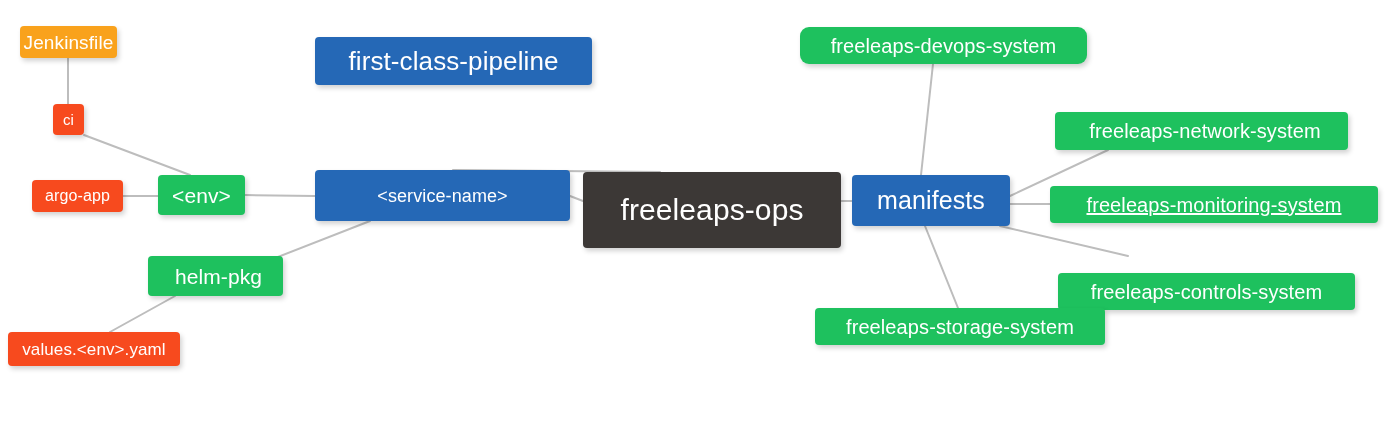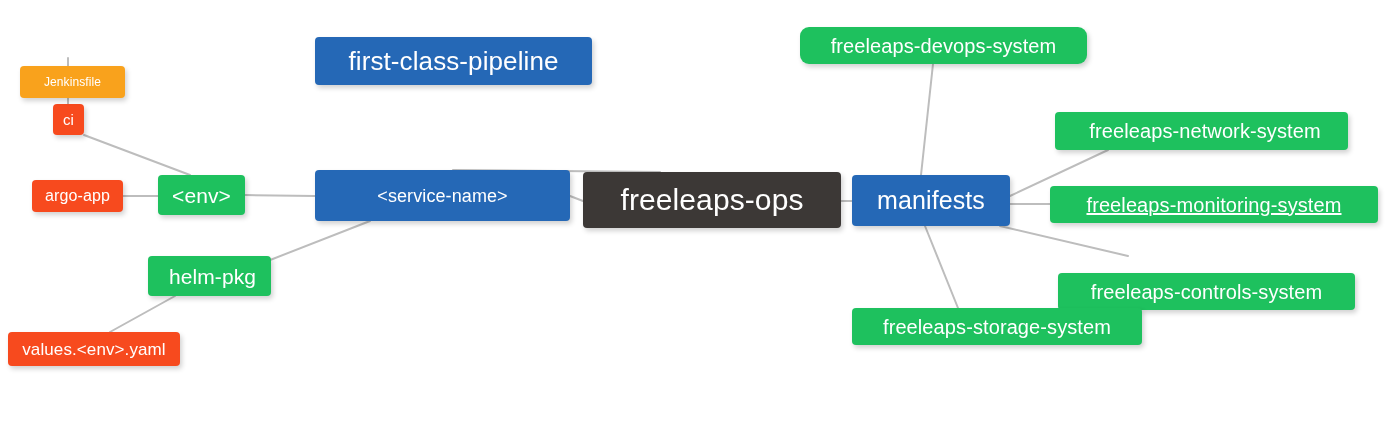--- a/index.html
+++ b/index.html
@@ -61,29 +61,29 @@
       <line x1="190" y1="175" x2="84" y2="135" stroke="#bdbdbd" stroke-width="2" stroke-linecap="round"></line>
       <line x1="68" y1="104" x2="68" y2="58" stroke="#bdbdbd" stroke-width="2" stroke-linecap="round"></line>
       <line x1="175" y1="296" x2="110" y2="332" stroke="#bdbdbd" stroke-width="2" stroke-linecap="round"></line>
       <line x1="921" y1="175" x2="933" y2="64" stroke="#bdbdbd" stroke-width="2" stroke-linecap="round"></line>
       <line x1="1010" y1="196" x2="1108" y2="150" stroke="#bdbdbd" stroke-width="2" stroke-linecap="round"></line>
       <line x1="1010" y1="204" x2="1050" y2="204" stroke="#bdbdbd" stroke-width="2" stroke-linecap="round"></line>
       <line x1="1000" y1="226" x2="1128" y2="256" stroke="#bdbdbd" stroke-width="2" stroke-linecap="round"></line>
       <line x1="925" y1="226" x2="958" y2="308" stroke="#bdbdbd" stroke-width="2" stroke-linecap="round"></line>
     </svg>
   <div id="node-layer">
-      <div class="node n-root" style="left: 583px; top: 172px; width: 258px; height: 56px; font-size: 30px;">freeleaps-ops</div>
+      <div class="node n-root" style="left: 583px; top: 172px; width: 258px; height: 76px; font-size: 30px;">freeleaps-ops</div>
       <div class="node n-blue" style="left: 315px; top: 170px; width: 255px; height: 51px; font-size: 18px;">&lt;service-name&gt;</div>
       <div class="node n-blue" style="left: 852px; top: 175px; width: 158px; height: 51px; font-size: 25px;">manifests</div>
       <div class="node n-blue" style="left: 315px; top: 37px; width: 277px; height: 48px; font-size: 26px;">first-class-pipeline</div>
       <div class="node n-green" style="left: 158px; top: 175px; width: 87px; height: 40px; font-size: 21px;">&lt;env&gt;</div>
-      <div class="node n-green" style="left: 148px; top: 256px; width: 123px; height: 40px; font-size: 21px; padding-left: 16px;">helm-pkg</div>
+      <div class="node n-green" style="left: 148px; top: 256px; width: 135px; height: 40px; font-size: 21px; padding-left: 16px;">helm-pkg</div>
       <div class="node n-red" style="left: 32px; top: 180px; width: 91px; height: 32px; font-size: 16px;">argo-app</div>
       <div class="node n-red" style="left: 8px; top: 332px; width: 172px; height: 34px; font-size: 17px;">values.&lt;env&gt;.yaml</div>
       <div class="node n-red" style="left: 53px; top: 104px; width: 31px; height: 31px; font-size: 15px;">ci</div>
-      <div class="node n-orange" style="left: 20px; top: 26px; width: 105px; height: 32px; font-size: 12px; margin-top: 40px;">Jenkinsfile</div>
+      <div class="node n-orange" style="left: 20px; top: 26px; width: 97px; height: 32px; font-size: 19px;">Jenkinsfile</div>
       <div class="node n-green" style="left: 800px; top: 27px; width: 287px; height: 37px; font-size: 20px; border-radius: 9px;">freeleaps-devops-system</div>
       <div class="node n-green" style="left: 1055px; top: 112px; width: 293px; height: 38px; font-size: 20px; padding-left: 17px;">freeleaps-network-system</div>
       <div class="node n-green" style="left: 1050px; top: 186px; width: 328px; height: 37px; font-size: 20px; text-decoration: underline;">freeleaps-monitoring-system</div>
       <div class="node n-green" style="left: 1058px; top: 273px; width: 297px; height: 37px; font-size: 20px;">freeleaps-controls-system</div>
-      <div class="node n-green" style="left: 815px; top: 308px; width: 290px; height: 37px; font-size: 20px; margin-left: 37px;">freeleaps-storage-system</div>
+      <div class="node n-green" style="left: 815px; top: 308px; width: 290px; height: 37px; font-size: 20px;">freeleaps-storage-system</div>
     </div>
 </div>
 
 </body></html>

